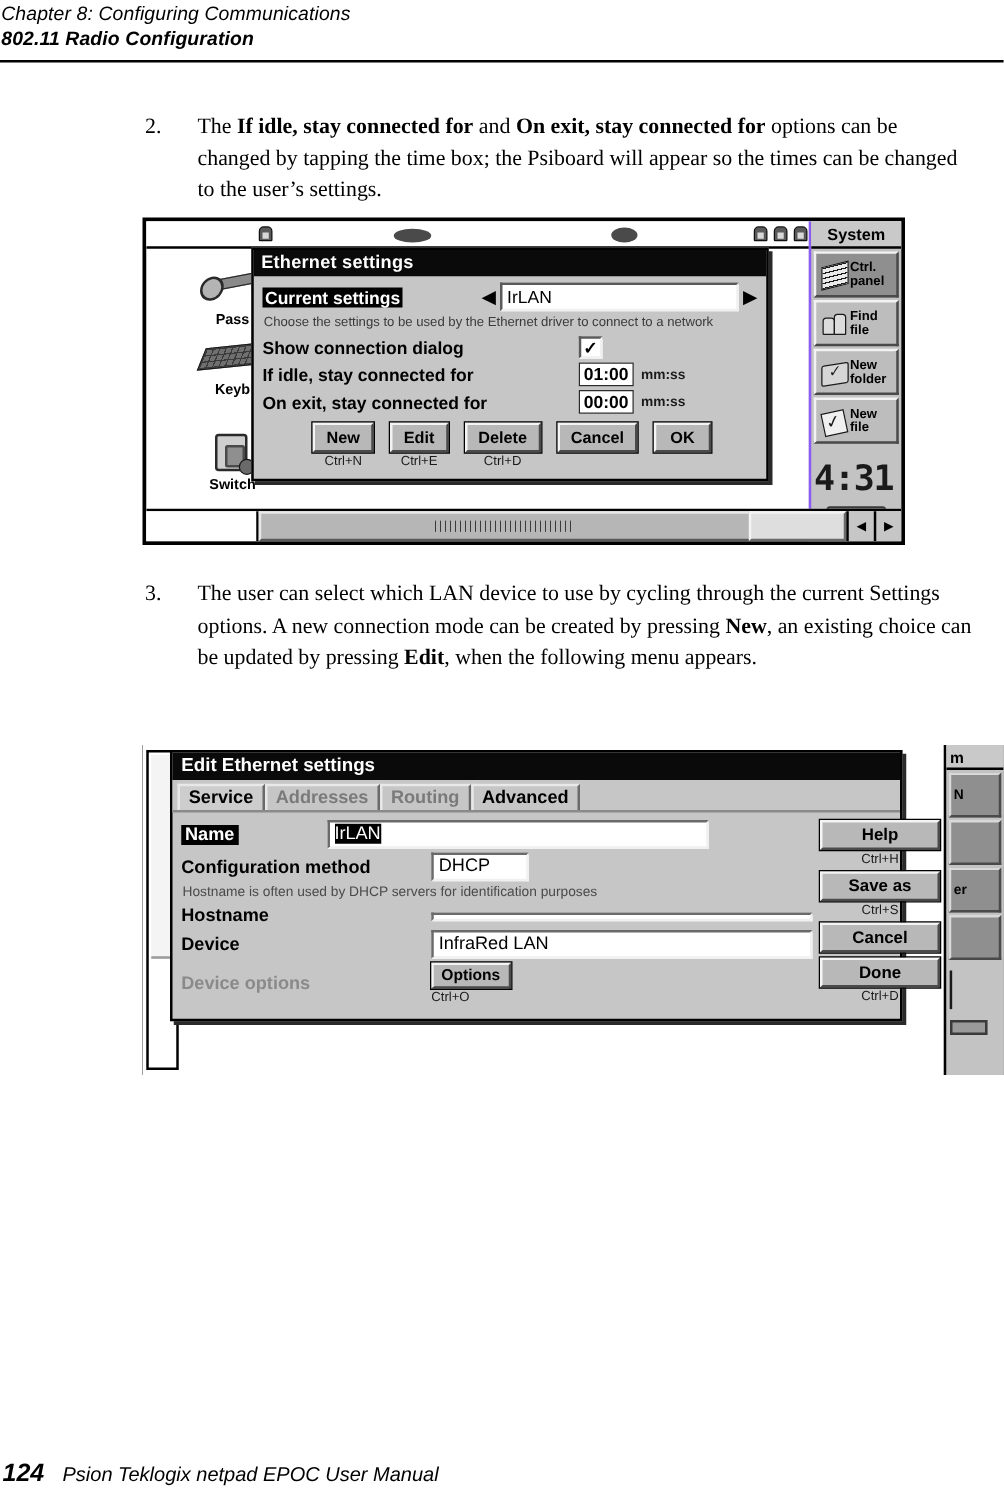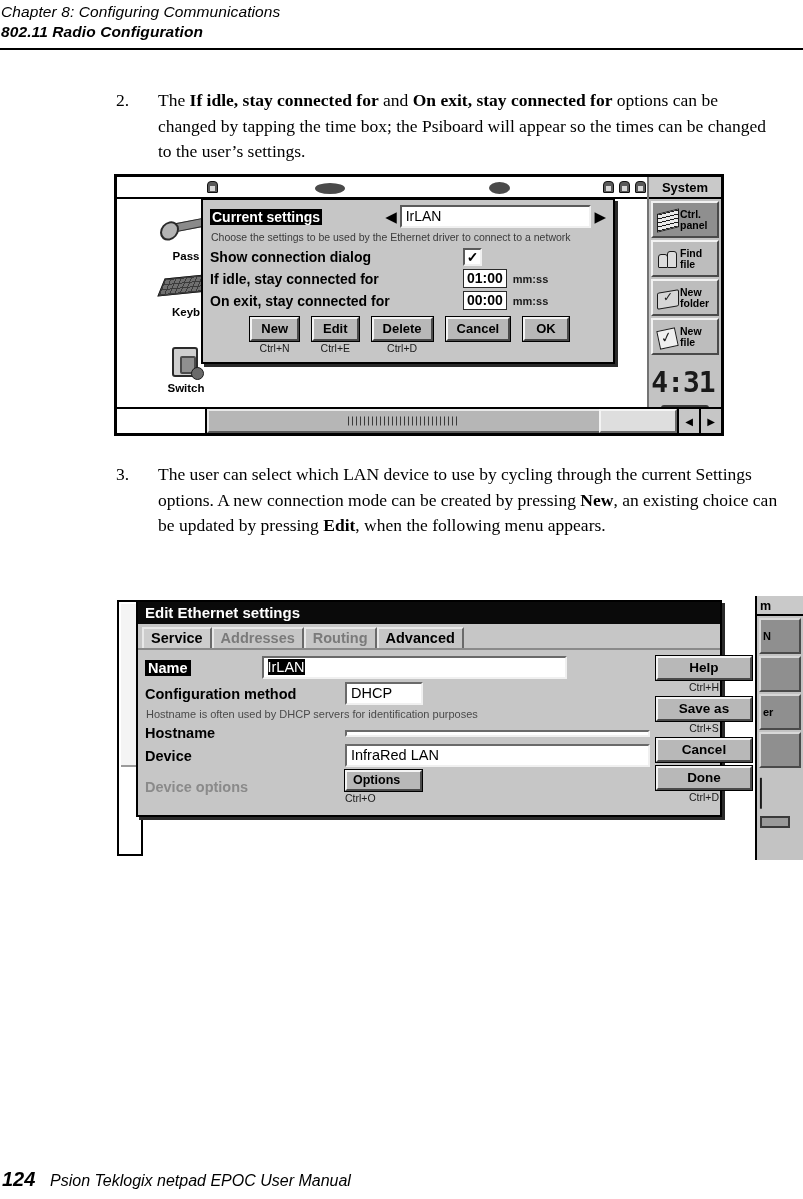--- a/index.html
+++ b/index.html
@@ -196,21 +196,21 @@
     border: 1px solid #1a1a1a;
     border-radius: 50%;
   }
 
   
   .sysbar {
     position: absolute;
     right: 0; top: 0;
     width: 74px; height: 100%;
     background: #c3c3c3;
-    border-left: 2px solid #737373;
+    border-left: 2px solid #8b5cf6;
     box-sizing: border-box;
   }
   .sysbar-title {
     height: 22px;
     line-height: 22px;
     text-align: center;
     font-size: 13px;
     font-weight: bold;
     background: #c9c9c9;
     border-bottom: 2px solid #000;
@@ -669,21 +669,21 @@
   .optbtn {
     background: #b8b8b8;
     border-top: 2px solid #f4f4f4;
     border-left: 2px solid #f4f4f4;
     border-right: 2px solid #4a4a4a;
     border-bottom: 2px solid #4a4a4a;
     box-sizing: border-box;
     outline: 1px solid #000;
     font-size: 12.5px;
     font-weight: bold;
-    padding: 1px 20px 2px 6px;
+    padding: 1px 7px 2px 6px;
     display: inline-block;
   }
 
   .sidebtns {
     width: 96px;
     flex: 0 0 96px;
     padding-left: 6px;
     text-align: center;
   }
   .sidebtns .btnwrap { margin-bottom: 4px; }
@@ -809,20 +809,21 @@
       <div class="scr-white"></div>
       <div class="scr-track">
         <div class="scr-grip"></div>
       </div>
       <div class="scr-thumb"></div>
       <div class="scr-arrow">◀</div>
       <div class="scr-arrow">▶</div>
     </div>
 
     <div class="dlg">
+      <div class="dlg-title">Ethernet settings</div>
       <div class="dlg-body">
 
         <div class="row">
           <span class="lbl inv lcol" style="flex:0 0 auto;width:auto;margin-right:60px">Current settings</span>
           <span class="arrow-l">◀</span>
           <span class="valuebox vb-current">IrLAN</span>
           <span class="arrow-r">▶</span>
         </div>
 
         <div class="hint">Choose the settings to be used by the Ethernet driver to connect to a network</div>

